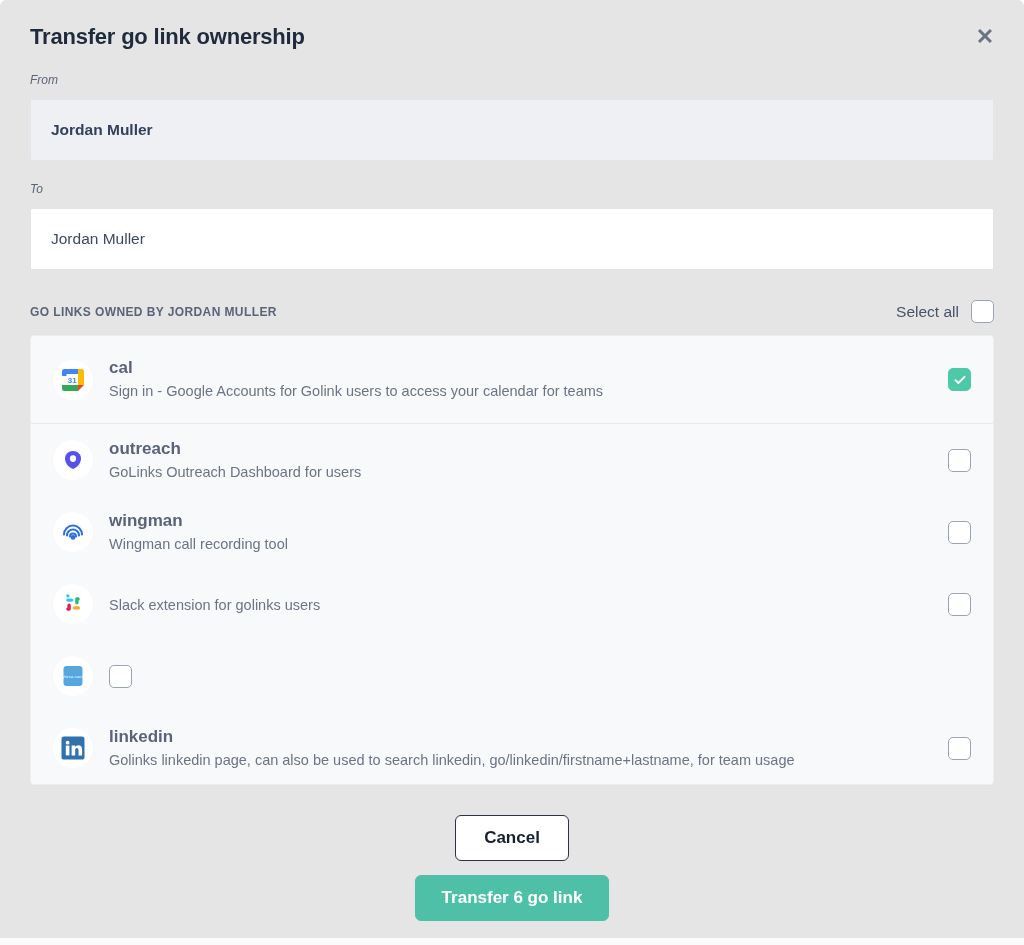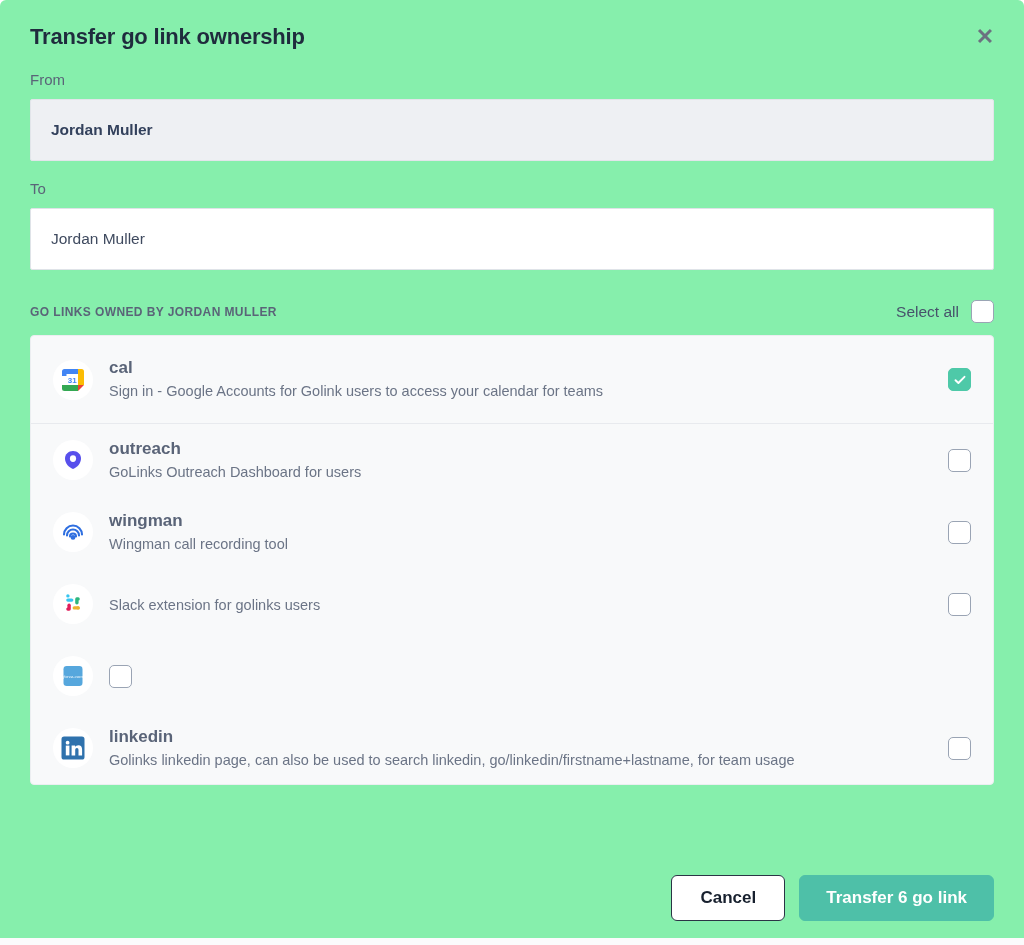--- a/index.html
+++ b/index.html
@@ -6,21 +6,21 @@
   html, body {
     margin: 0; padding: 0;
     width: 1024px; height: 945px;
     background: #ffffff;
     font-family: "Liberation Sans", sans-serif;
     -webkit-font-smoothing: antialiased;
   }
   .modal {
     position: relative;
     width: 1024px; height: 945px;
-    background: #86efac;
+    background: #e5e5e5;
     border-radius: 6px 6px 0 0;
     overflow: hidden;
     display: flex;
     flex-direction: column;
   }
 
   
   .modal-header {
     padding: 22px 30px 0 30px;
     position: relative;
@@ -48,24 +48,25 @@
     padding: 0;
     font-family: "Liberation Sans", sans-serif;
   }
 
   
   .modal-body {
     padding: 0 30px;
     flex: 0 0 auto;
   }
   .field-label {
-    font-size: 15px;
+    font-size: 12px;
     color: #5a6478;
     margin: 18px 0 9px 0;
     line-height: 20px;
+    font-style: italic;
   }
   .field-box {
     width: 100%;
     height: 62px;
     border-radius: 2px;
     display: flex;
     align-items: center;
     padding: 0 20px;
     font-size: 15.5px;
   }
@@ -176,20 +177,21 @@
   }
 
   
   .modal-footer {
     margin-top: auto;
     padding: 0 30px 24px 30px;
     display: flex;
     justify-content: flex-end;
     align-items: center;
     gap: 14px;
+    flex-direction: column;
   }
   .btn {
     height: 46px;
     border-radius: 6px;
     font-size: 17px;
     font-weight: bold;
     font-family: "Liberation Sans", sans-serif;
     cursor: pointer;
     display: flex;
     align-items: center;

